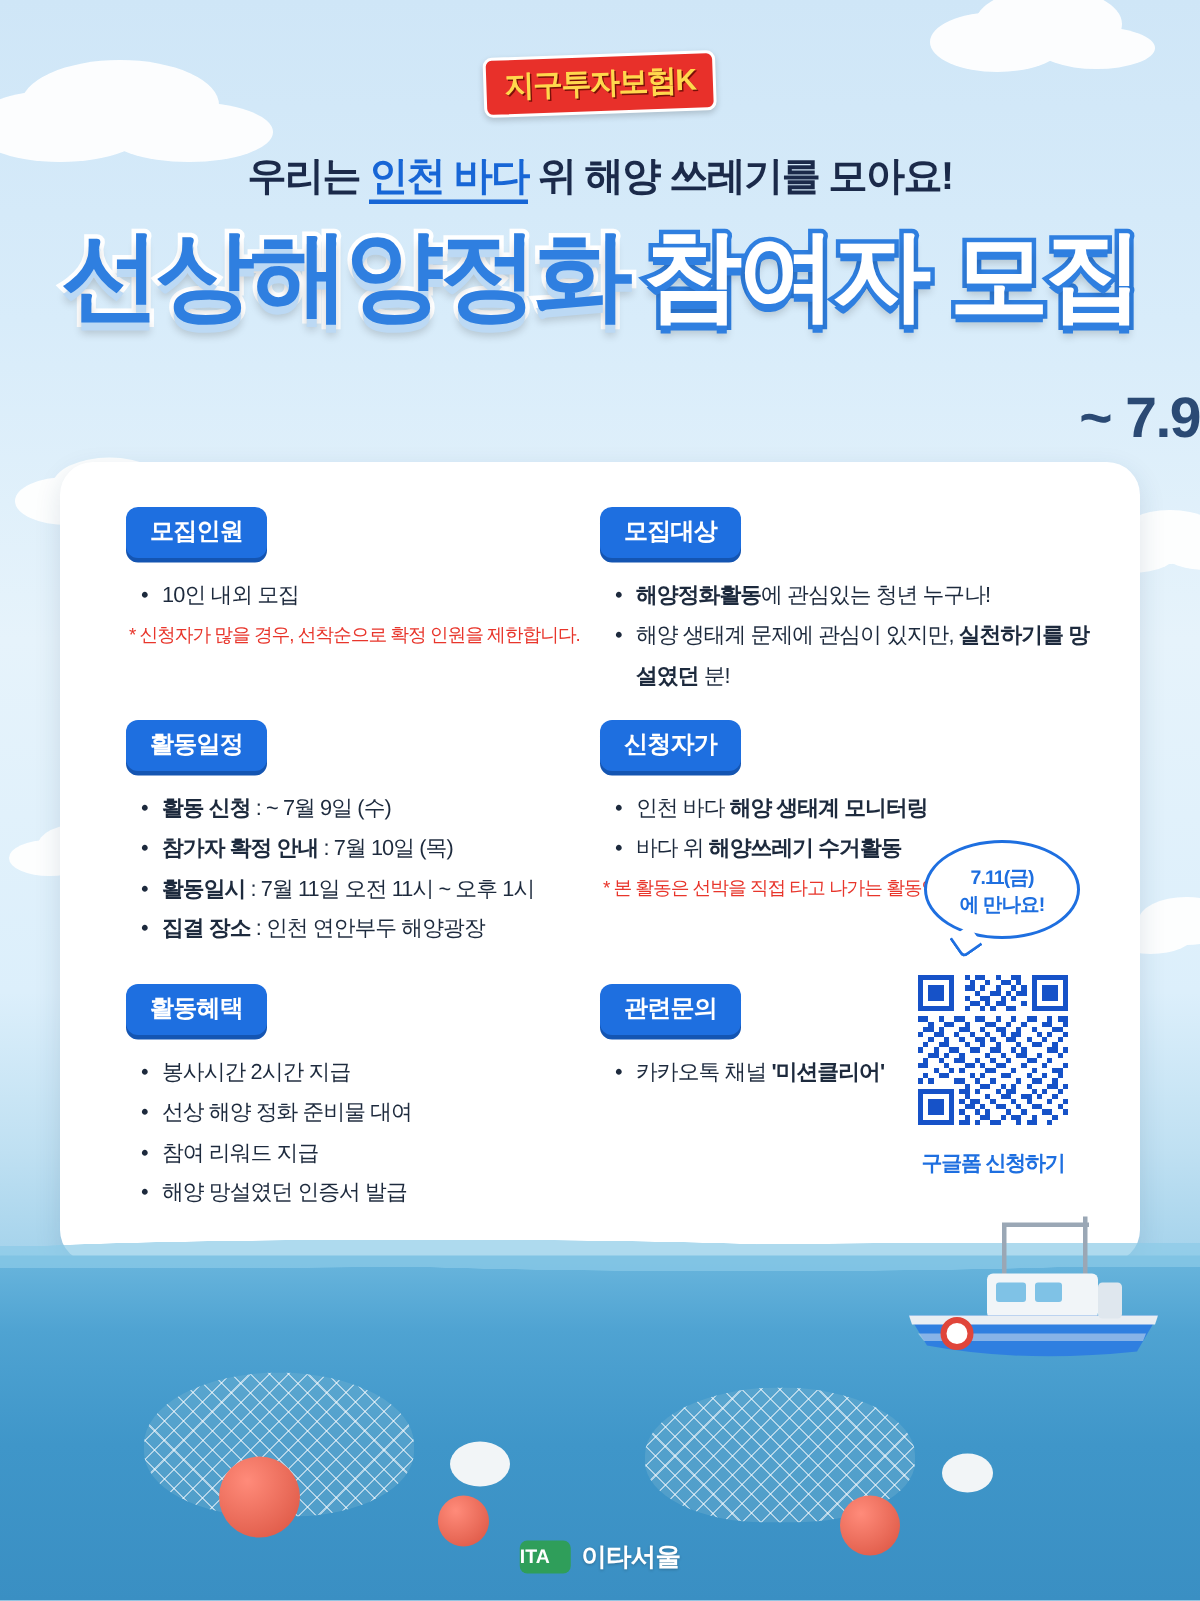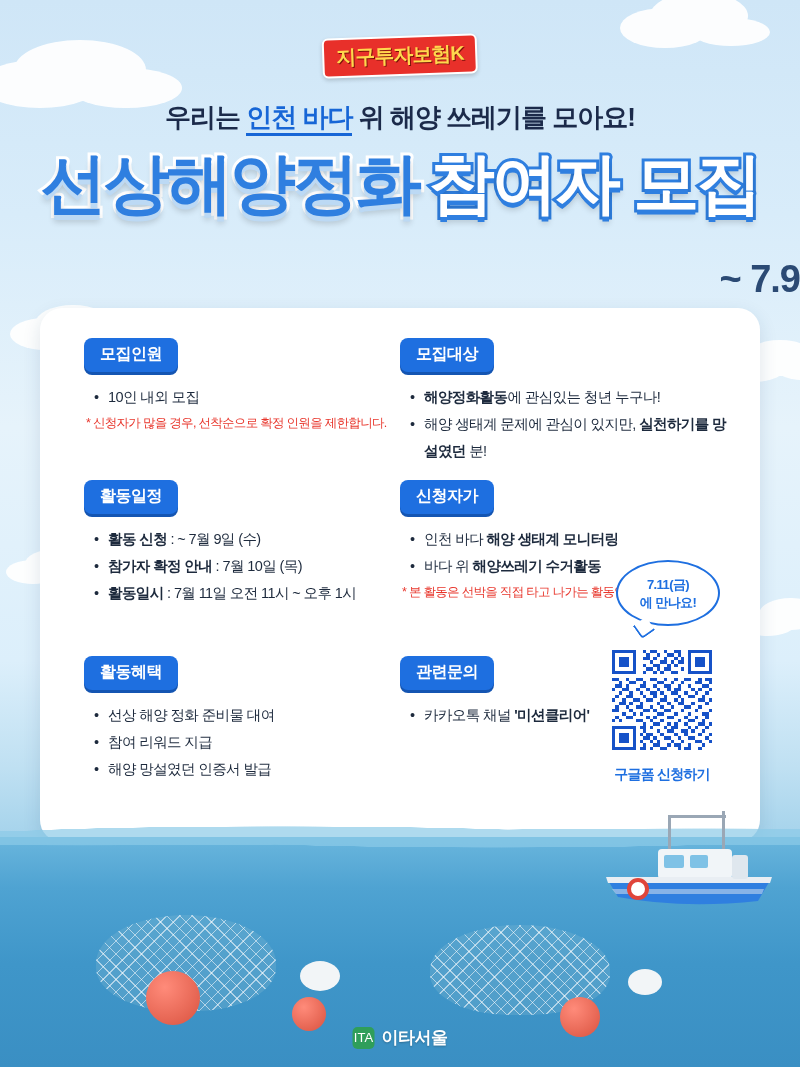--- a/index.html
+++ b/index.html
@@ -202,22 +202,22 @@
   .net.n1 { width: 180px; height: 96px; left: 96px; bottom: 56px; }
   .net.n2 { width: 180px; height: 90px; left: 430px; bottom: 52px; }
 
   .boat { position: absolute; right: 8px; bottom: 150px; width: 220px; height: 120px; }
 
   .footer-logo {
     position: absolute; left: 50%; transform: translateX(-50%); bottom: 18px;
     display: flex; align-items: center; gap: 7px;
   }
   .fl-mark {
-    width: 22px; height: 22px; background: #2f9e5a; border-radius: 5px;
-    color: #fff; font-weight: normal; font-size: 13px; text-align: center; line-height: 22px;
+    width: 34px; height: 22px; background: #2f9e5a; border-radius: 5px;
+    color: #fff; font-weight: bold; font-size: 13px; text-align: left; line-height: 22px;
   }
   .fl-text { color: #fff; font-weight: bold; font-size: 17px; letter-spacing: -0.5px; text-shadow: 0 1px 2px rgba(0,0,0,.25); }
 </style>
 </head>
 <body>
 
 <div class="cloud c1"></div>
 <div class="cloud c2"></div>
 <div class="cloud c3"></div>
 <div class="cloud c4"></div>
@@ -246,26 +246,28 @@
       </ul>
       <div class="note">* 신청자가 많을 경우, 선착순으로 확정 인원을 제한합니다.</div>
     </div>
 
     <div class="col left" style="top:172px;">
       <div class="pill">활동일정</div>
       <ul>
         <li><b>활동 신청</b> : ~ 7월 9일 (수)</li>
         <li><b>참가자 확정 안내</b> : 7월 10일 (목)</li>
         <li><b>활동일시</b> : 7월 11일 오전 11시 ~ 오후 1시</li>
+        <li><b>집결 장소</b> : 인천 연안부두 해양광장</li>
       </ul>
     </div>
 
     <div class="col left" style="top:348px;">
       <div class="pill">활동혜택</div>
       <ul>
+        <li>봉사시간 2시간 지급</li>
         <li>선상 해양 정화 준비물 대여</li>
         <li>참여 리워드 지급</li>
         <li>해양 망설였던 인증서 발급</li>
       </ul>
     </div>
 
     <div class="col right" style="top:30px;">
       <div class="pill">모집대상</div>
       <ul>
         <li><b>해양정화활동</b>에 관심있는 청년 누구나!</li>

